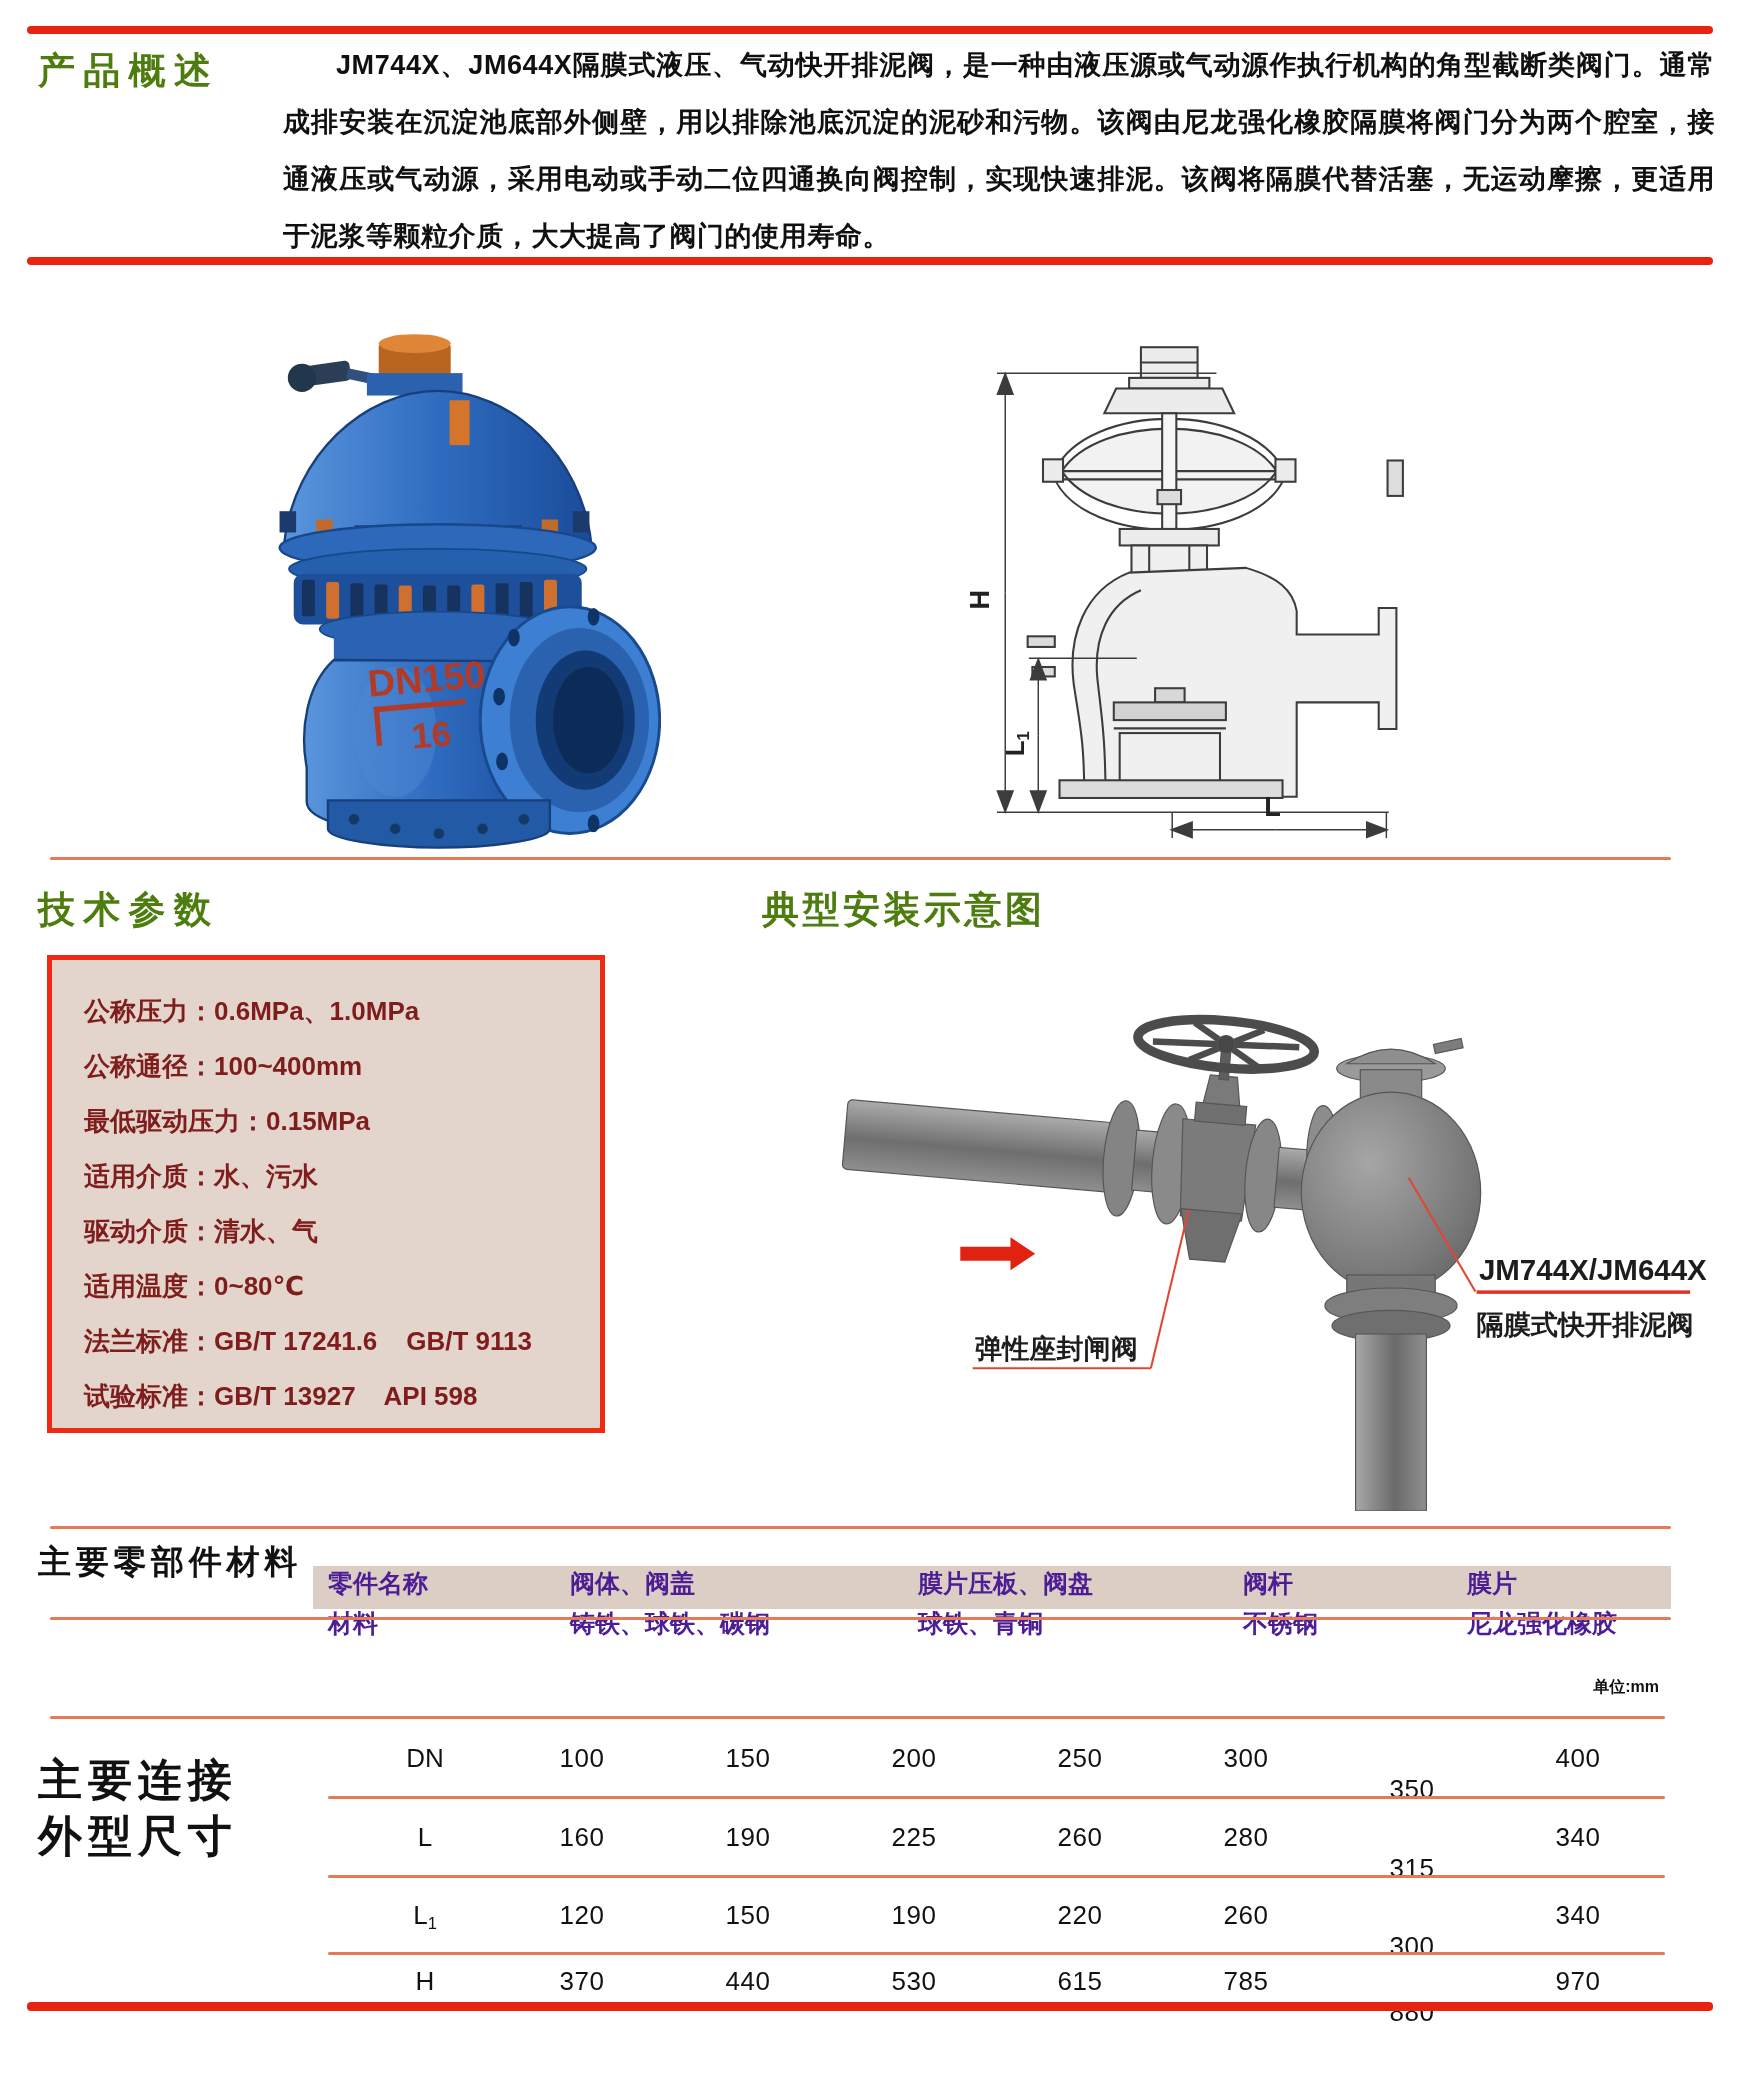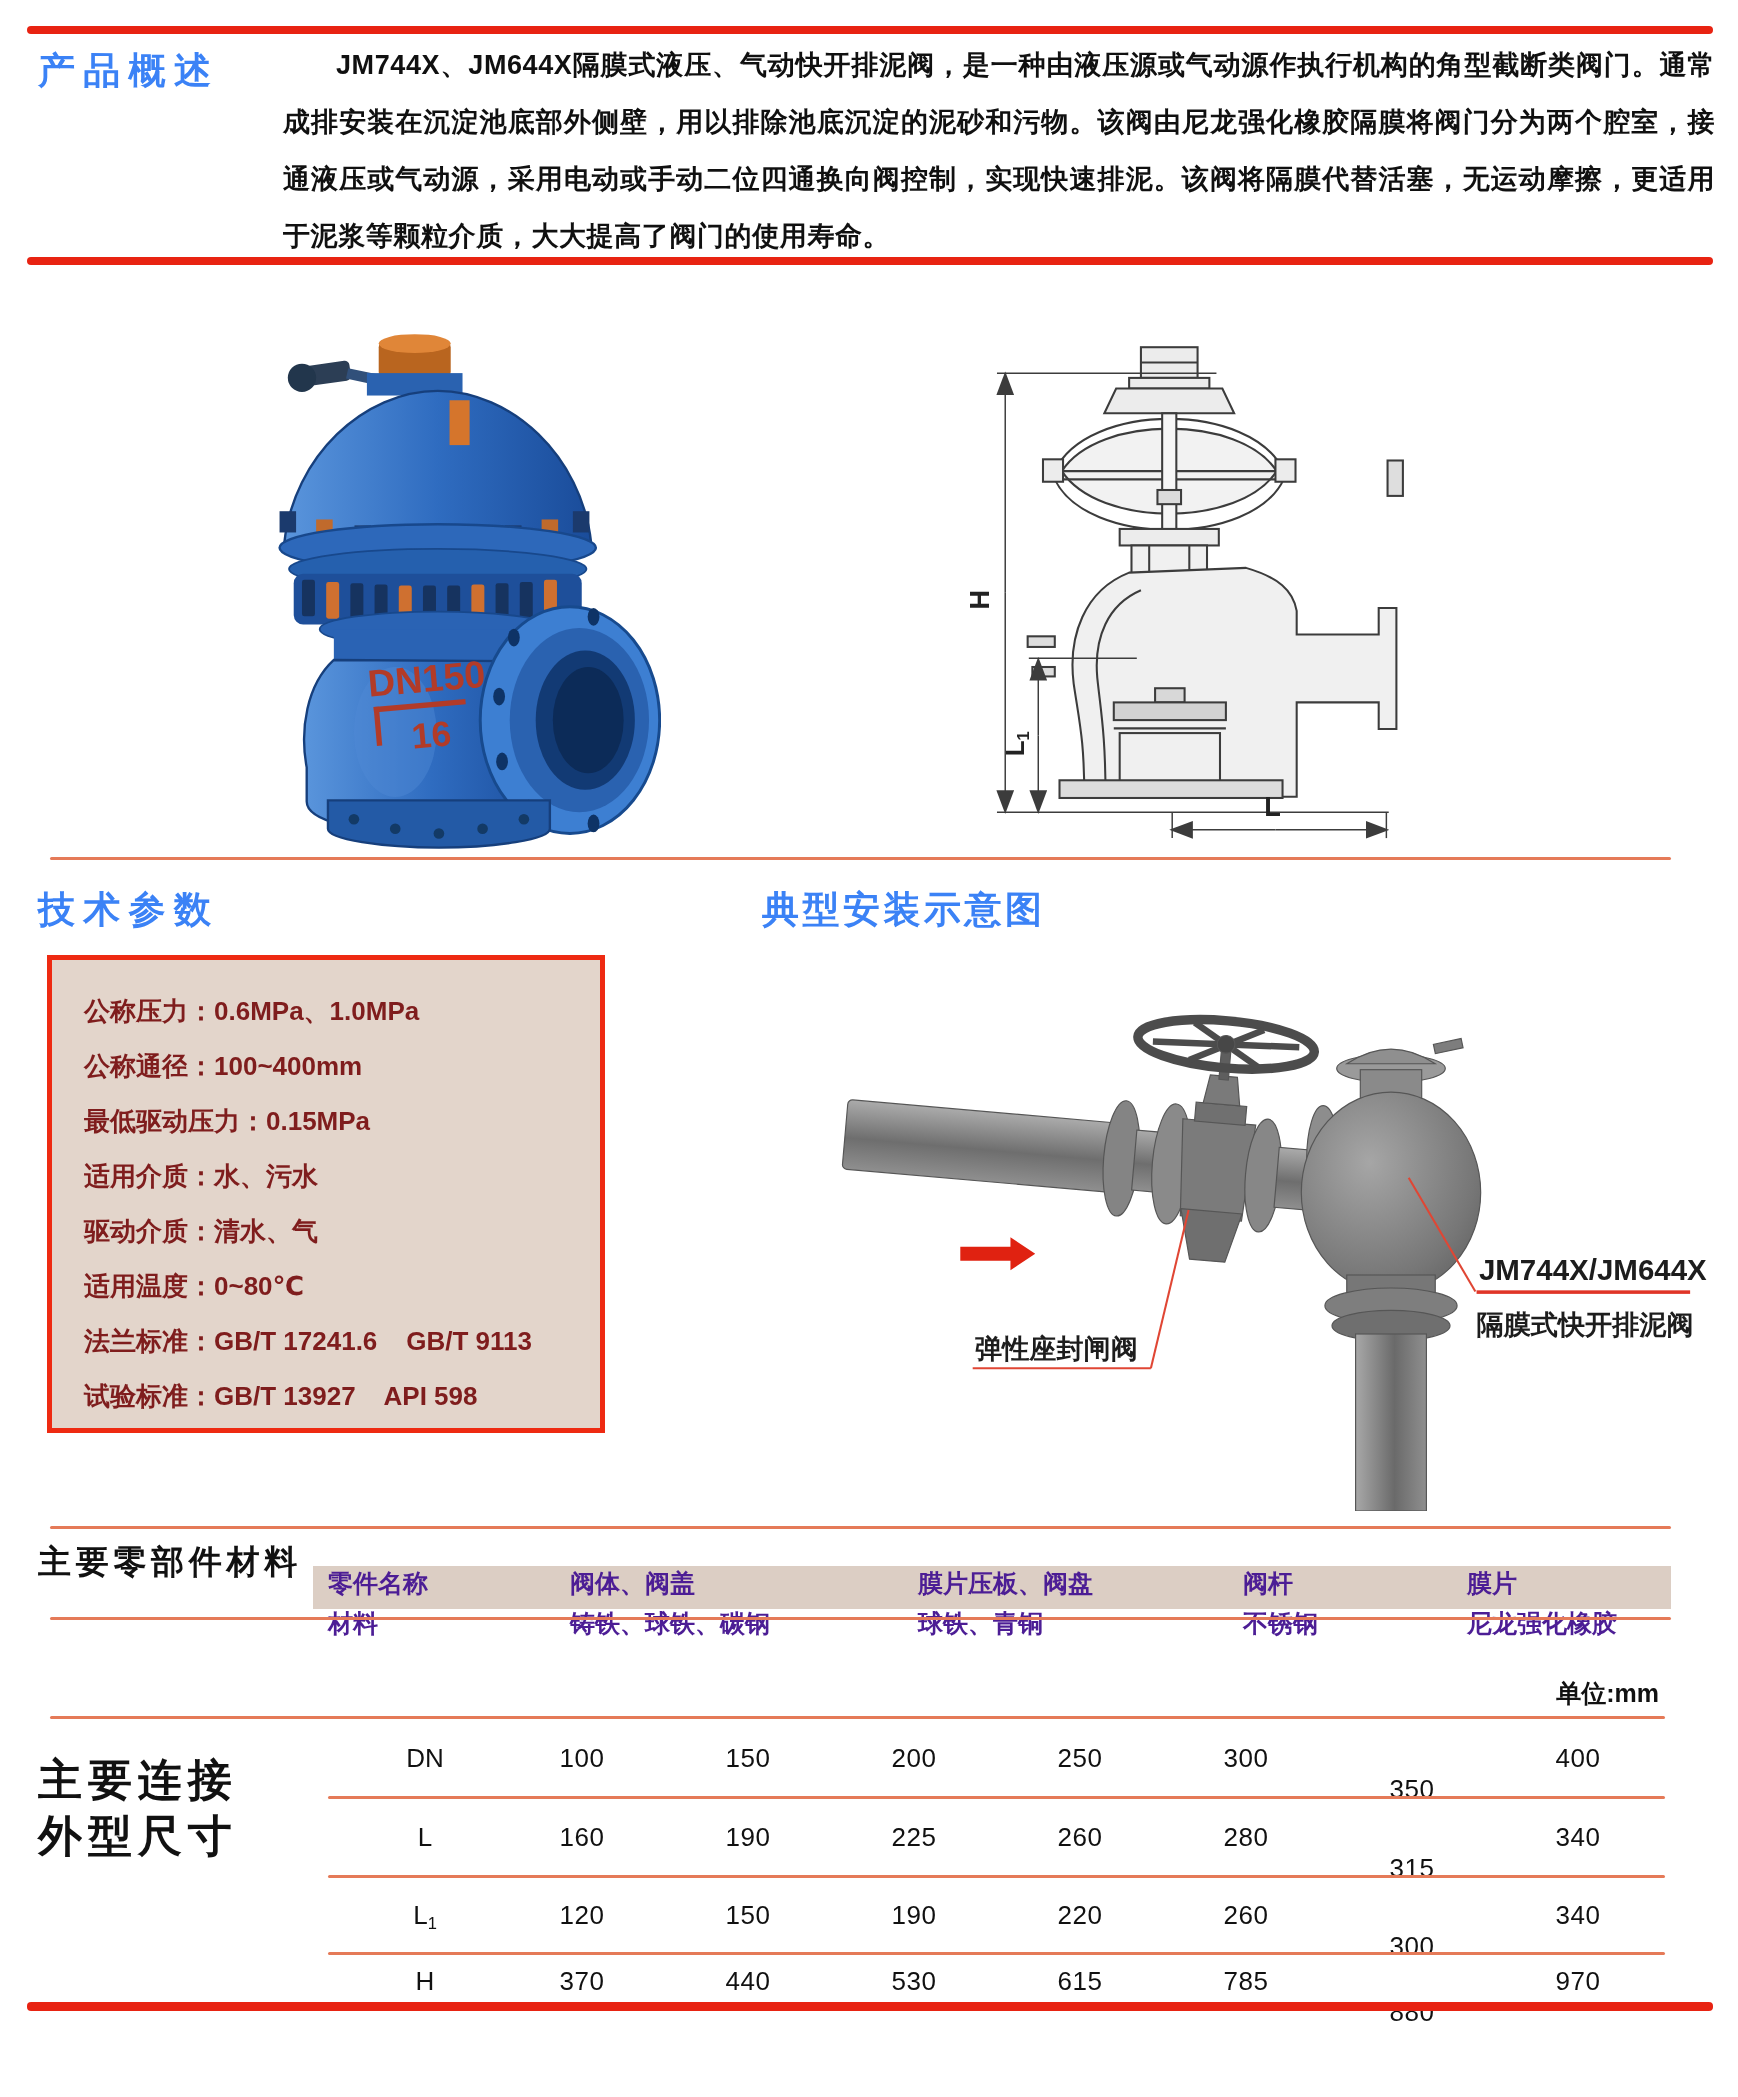--- a/index.html
+++ b/index.html
@@ -1,20 +1,20 @@
 <!DOCTYPE html>
 <html style="font-size:9.4px"><head>
 <meta charset="utf-8">
 <style>
   html,body{margin:0;padding:0;background:#ffffff;}
   .page{position:relative;width:1738px;height:2097px;background:#ffffff;overflow:hidden;
         font-family:"Liberation Sans","DejaVu Sans",sans-serif;color:#111;}
   .rule-thick{position:absolute;left:26.6px;width:1686px;height:7.7px;background:#e82312;border-radius:4.1px;}
   .rule-thin{position:absolute;left:50px;width:1621px;height:3px;background:#e57a58;border-radius:1.8px;}
-  .sec-heading{position:absolute;font-size:37px;font-weight:800;letter-spacing:8.3px;color:#3b82f6;white-space:nowrap;}
+  .sec-heading{position:absolute;font-size:37px;font-weight:800;letter-spacing:8.3px;color:#4d7c0f;white-space:nowrap;}
   
   .overview-heading{left:38px;top:46px;}
   .overview-para{position:absolute;left:283px;top:37px;width:1432px;font-size:27px;line-height:57px;
                  font-weight:600;color:#101010;text-align:justify;text-indent:53px;letter-spacing:0.6px;}
   
   .fig{position:absolute;}
   .fig-photo{left:218px;top:307px;width:443px;height:543px;}
   .fig-drawing{left:939px;top:313px;width:490px;height:531px;}
   .fig-install{left:827px;top:980px;width:892px;height:531px;}
   
@@ -22,21 +22,21 @@
             background:#e3d5cb;border:5.3px solid #ee2a12;padding:23.6px 0 0 32px;}
   .spec-line{font-size:26px;font-weight:700;line-height:55px;white-space:pre;color:#7f1d1d;}
   
   .mat-heading{position:absolute;left:38px;top:1540px;font-size:33px;font-weight:700;letter-spacing:4.7px;}
   .mat-band{position:absolute;left:313px;top:1566px;width:1358px;height:43px;background:#dccec4;}
   .mat-cell{position:absolute;font-size:25px;font-weight:700;white-space:nowrap;color:#4c1d95;margin-top:32px;}
   .mrow0{top:1535px;} .mrow1{top:1575px;}
   .mc0{left:328px;} .mc1{left:570px;} .mc2{left:918px;} .mc3{left:1243px;} .mc4{left:1467px;}
   
   .unit-label{position:absolute;left:1417px;top:1677px;width:242px;text-align:right;
-              font-size:25px;font-weight:700;}
+              font-size:16px;font-weight:700;}
   
   .dims-heading{position:absolute;left:38px;font-size:44px;font-weight:800;letter-spacing:5.9px;}
   .dh1{top:1751px;} .dh2{top:1807px;}
   .dim-sep{position:absolute;left:328px;width:1337px;height:3px;background:#e57a58;border-radius:1.8px;}
   .dim-name{position:absolute;left:354px;width:142px;text-align:center;font-size:26px;font-weight:500;}
   .dim-val{position:absolute;width:166px;text-align:center;font-size:26px;font-weight:400;letter-spacing:0.6px;}
   .r0{top:1743px;} .r1{top:1822px;} .r2{top:1900px;} .r3{top:1966px;}
   .vc0{left:499px;} .vc1{left:665px;} .vc2{left:831px;} .vc3{left:997px;}
   .vc4{left:1163px;} .vc5{left:1329px;margin-top:31px;} .vc6{left:1495px;}
   .sub{font-size:16.5px;vertical-align:-5.3px;}

